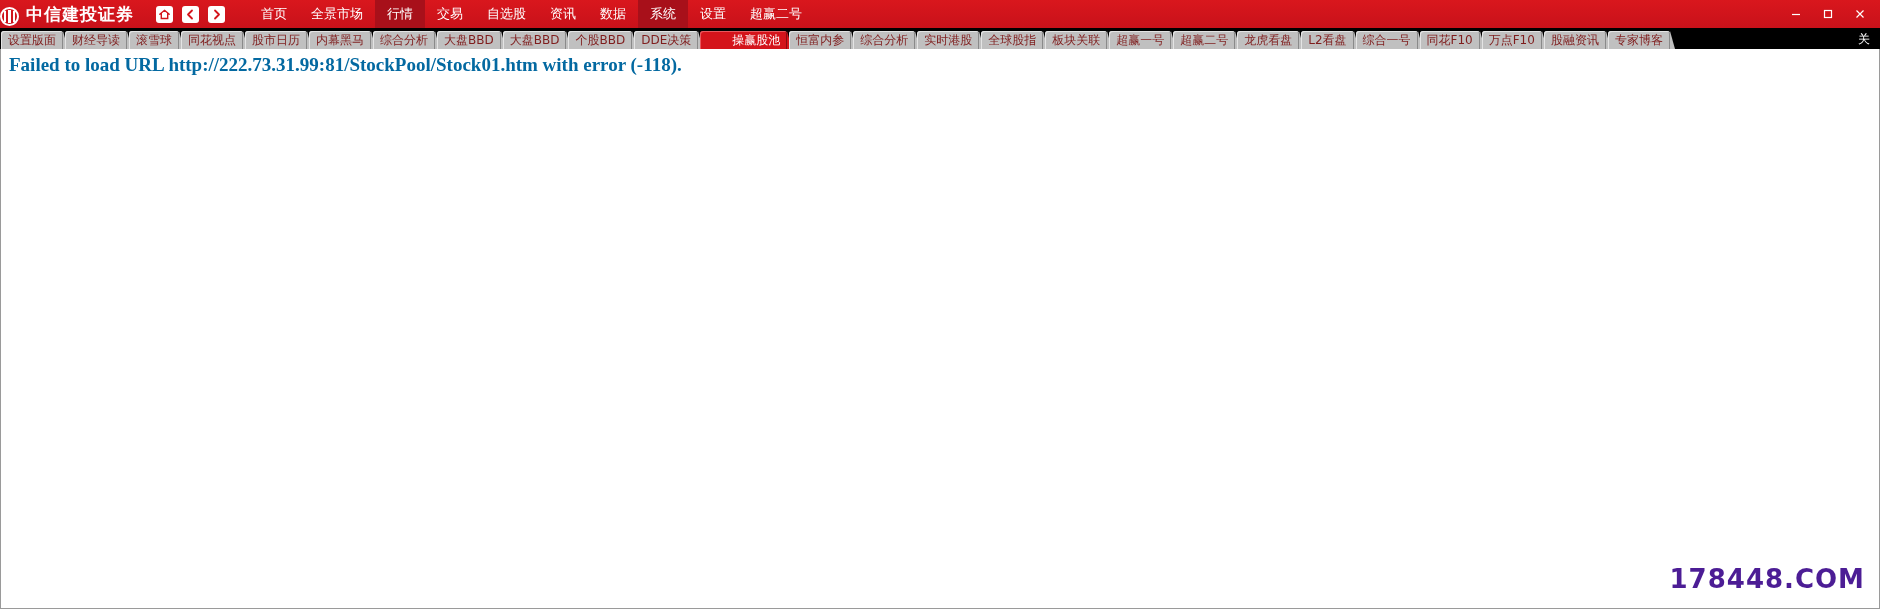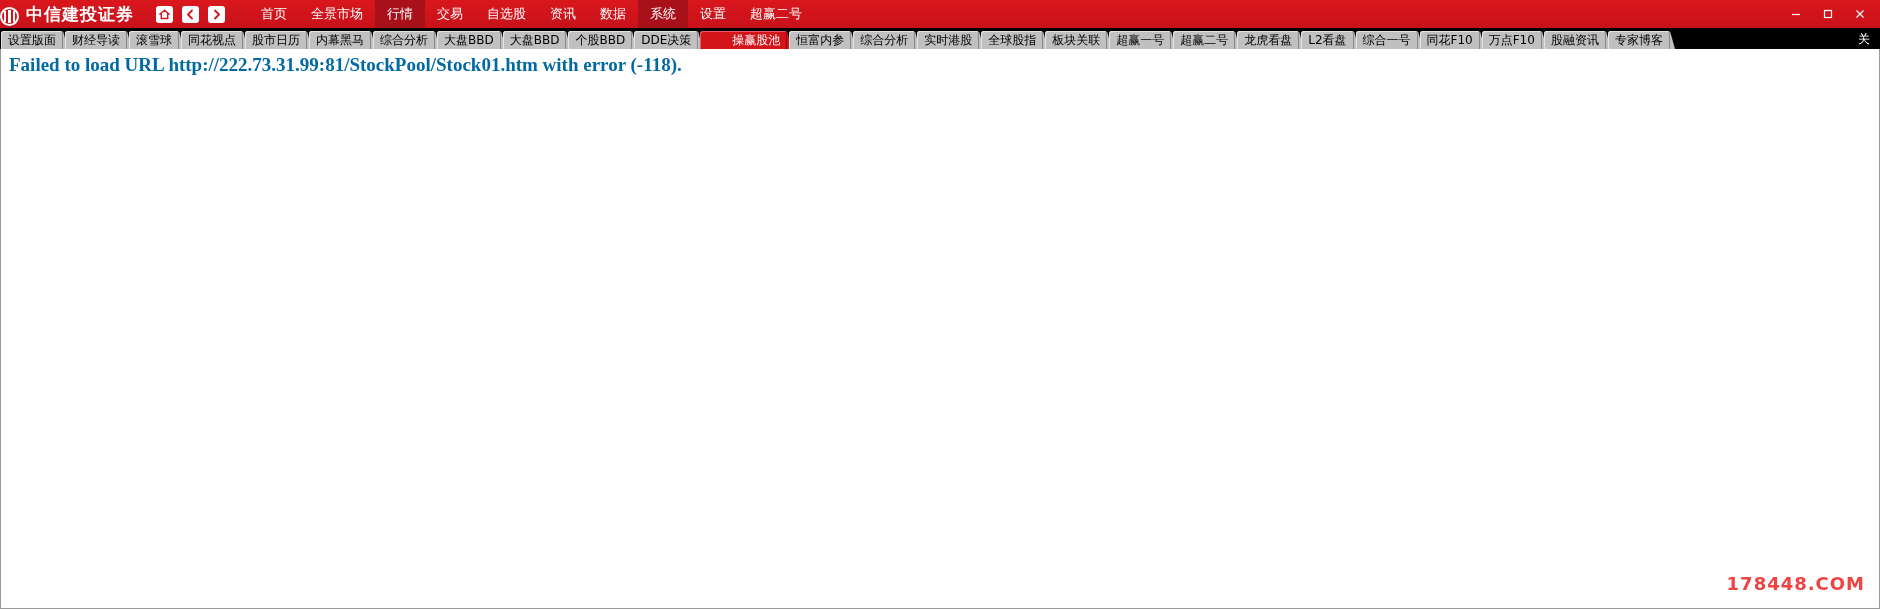--- a/index.html
+++ b/index.html
@@ -138,21 +138,21 @@
     box-sizing: border-box;
   }
   .tab {
     height: 18px;
     display: flex;
     align-items: center;
     justify-content: center;
     padding: 0 7px;
     margin-right: 2px;
     background: #c0c0c0;
-    color: #000000;
+    color: #7f1d1d;
     font-size: 12px;
     white-space: nowrap;
     border-top-left-radius: 3px;
     border-top-right-radius: 3px;
     box-shadow: inset 1px 1px 0 #e4e4e4, inset -1px 0 0 #8a8a8a;
     transform: skewX(0deg);
     position: relative;
     font-family: "DejaVu Sans", "Liberation Sans", sans-serif;
   }
   .tab::after {
@@ -202,22 +202,22 @@
     font-family: "Liberation Serif", "DejaVu Serif", serif;
     font-weight: bold;
     font-size: 19px;
     color: #0369a1;
     white-space: nowrap;
   }
   .watermark {
     position: absolute;
     right: 14px;
     bottom: 14px;
-    color: #ef4444;
-    font-size: 18px;
+    color: #4c1d95;
+    font-size: 26px;
     font-weight: bold;
     letter-spacing: 1px;
     font-family: "DejaVu Sans", "Liberation Sans", sans-serif;
     user-select: none;
     margin-left: 24px;
   }
 </style>
 </head>
 <body>
 

